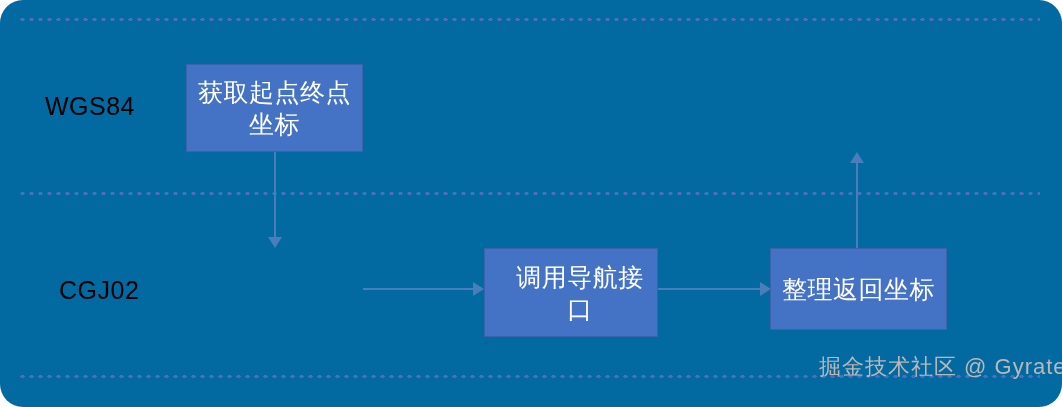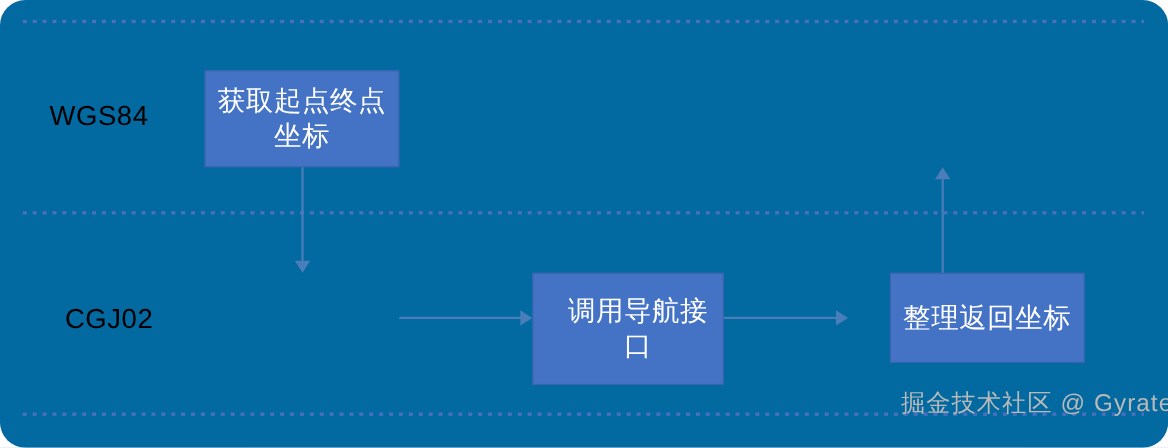--- a/index.html
+++ b/index.html
@@ -115,23 +115,23 @@
 
   <div class="conn conn-v" style="left:856px; top:163px; height:86px;"></div>
   <div class="arrow-head arrow-up" style="left:850px; top:152px;"></div>
 
   <div class="proc-box" style="left:186px; top:64px; width:177px; height:88px;">
     <span>获取起点终点坐标</span>
   </div>
 
 
 
-  <div class="proc-box" style="left:484px; top:248px; width:174px; height:102px;padding-left:24px;">
+  <div class="proc-box" style="left:484px; top:248px; width:174px; height:89px;padding-left:24px;">
     <span>调用导航接口</span>
   </div>
 
-  <div class="proc-box" style="left:770px; top:248px; width:177px; height:82px;margin-left:39px;">
+  <div class="proc-box" style="left:770px; top:248px; width:177px; height:82px;">
     <span>整理返回坐标</span>
   </div>
 
   <div class="watermark" style="left:819px; top:352px;">掘金技术社区 @ Gyrate</div>
 
 </div>
 
 </body></html>

